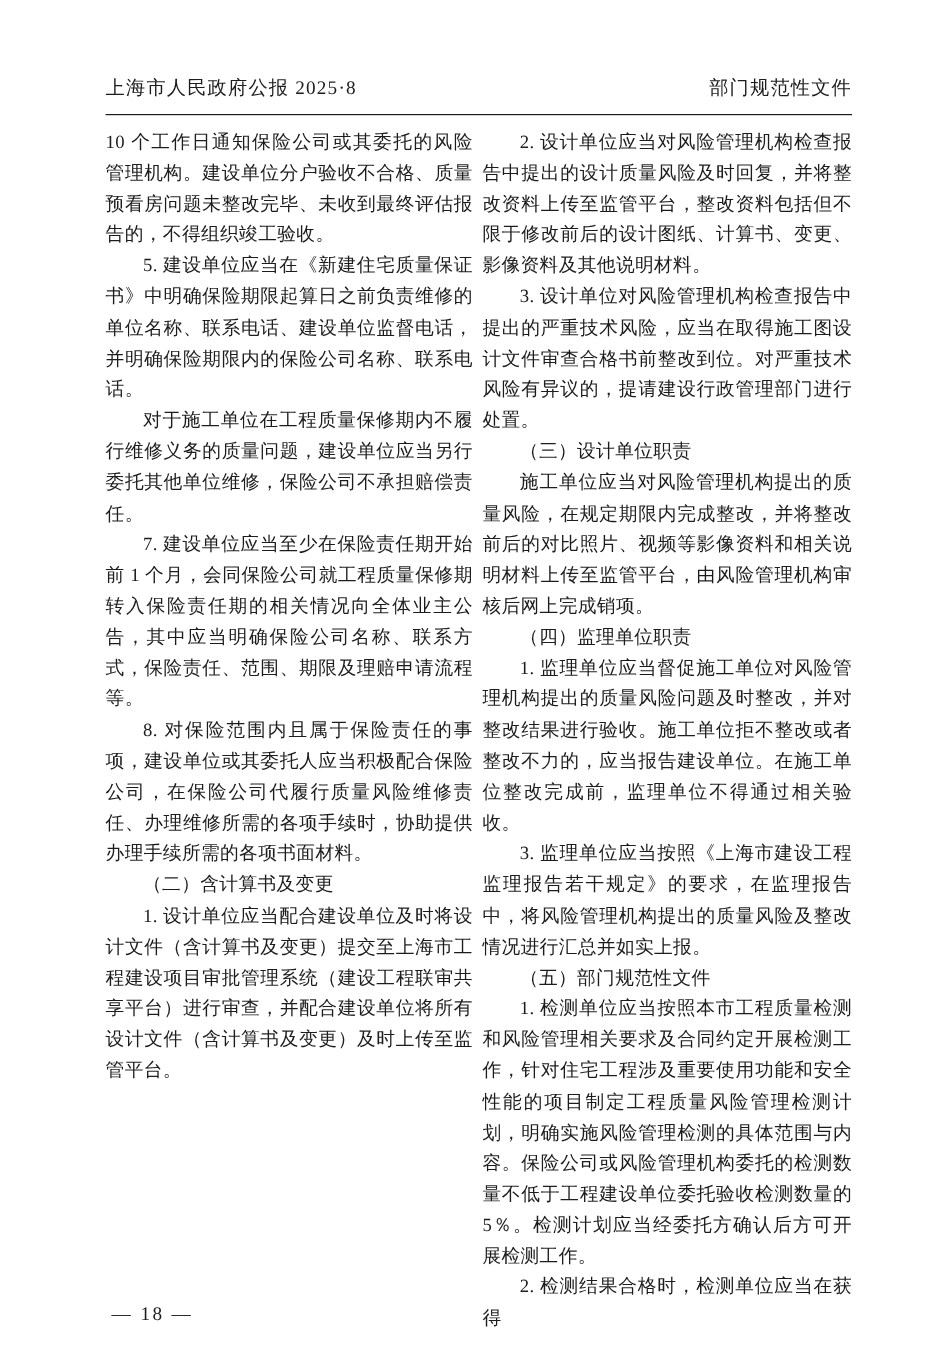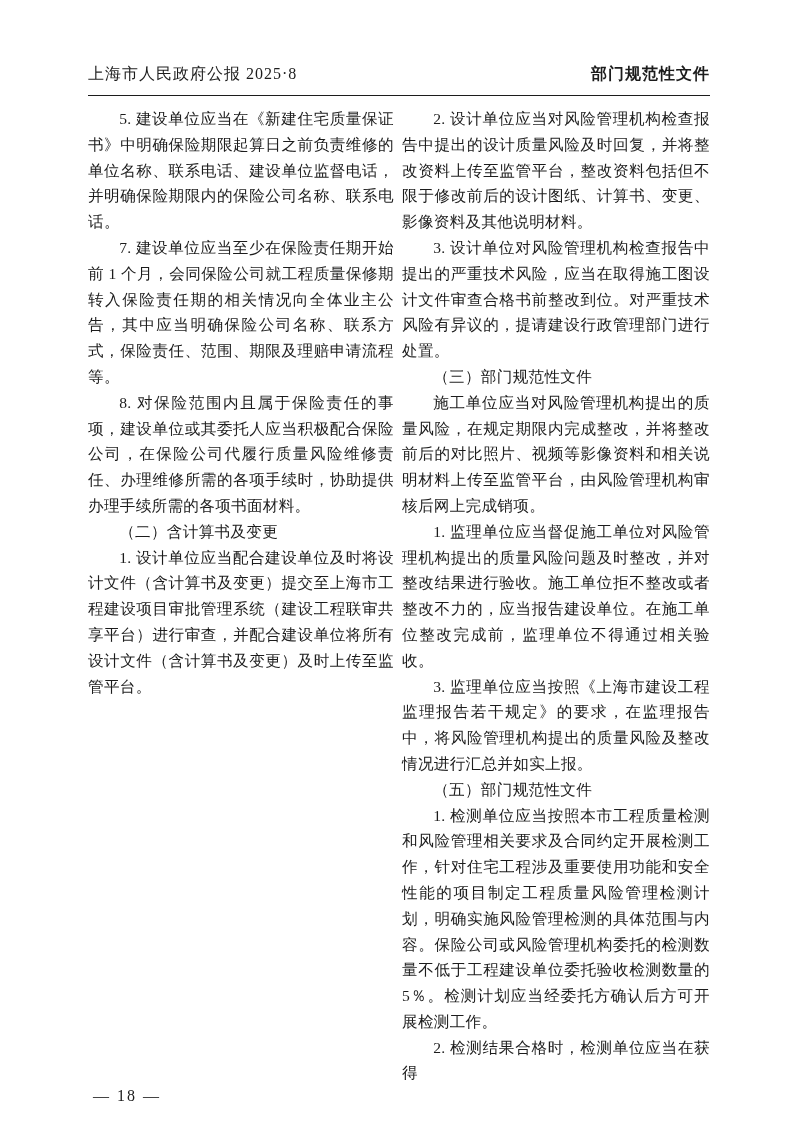--- a/index.html
+++ b/index.html
@@ -18,21 +18,21 @@
     top: 63px;
     left: 88px;
     width: 622px;
     display: flex;
     justify-content: space-between;
     align-items: flex-end;
     font-size: 16px;
     letter-spacing: 1px;
     line-height: 22px;
   }
-  .page-header .hdr-right { font-weight: bold; }
+  .page-header .hdr-right { font-weight: normal; }
   .header-rule {
     position: absolute;
     top: 95px;
     left: 88px;
     width: 622px;
     height: 0;
     border-top: 1.5px solid #1c1c1c;
   }
   .columns {
     position: absolute;
@@ -68,32 +68,35 @@
 
   <div class="page-header">
     <span class="hdr-left">上海市人民政府公报 2025·8</span>
     <span class="hdr-right">部门规范性文件</span>
   </div>
   <div class="header-rule"></div>
 
   <div class="columns">
 
     <div class="col left-col">
+      <p class="para">10 个工作日通知保险公司或其委托的风险管理机构。建设单位分户验收不合格、质量预看房问题未整改完毕、未收到最终评估报告的，不得组织竣工验收。</p>
       <p class="para indent">5. 建设单位应当在《新建住宅质量保证书》中明确保险期限起算日之前负责维修的单位名称、联系电话、建设单位监督电话，并明确保险期限内的保险公司名称、联系电话。</p>
+      <p class="para indent">对于施工单位在工程质量保修期内不履行维修义务的质量问题，建设单位应当另行委托其他单位维修，保险公司不承担赔偿责任。</p>
       <p class="para indent">7. 建设单位应当至少在保险责任期开始前 1 个月，会同保险公司就工程质量保修期转入保险责任期的相关情况向全体业主公告，其中应当明确保险公司名称、联系方式，保险责任、范围、期限及理赔申请流程等。</p>
       <p class="para indent">8. 对保险范围内且属于保险责任的事项，建设单位或其委托人应当积极配合保险公司，在保险公司代履行质量风险维修责任、办理维修所需的各项手续时，协助提供办理手续所需的各项书面材料。</p>
       <p class="para indent">（二）含计算书及变更</p>
       <p class="para indent">1. 设计单位应当配合建设单位及时将设计文件（含计算书及变更）提交至上海市工程建设项目审批管理系统（建设工程联审共享平台）进行审查，并配合建设单位将所有设计文件（含计算书及变更）及时上传至监管平台。</p>
     </div>
 
     <div class="col right-col">
       <p class="para indent">2. 设计单位应当对风险管理机构检查报告中提出的设计质量风险及时回复，并将整改资料上传至监管平台，整改资料包括但不限于修改前后的设计图纸、计算书、变更、影像资料及其他说明材料。</p>
       <p class="para indent">3. 设计单位对风险管理机构检查报告中提出的严重技术风险，应当在取得施工图设计文件审查合格书前整改到位。对严重技术风险有异议的，提请建设行政管理部门进行处置。</p>
-      <p class="para indent">（三）部门规范性文件</p>
+      <p class="para indent">（三）设计单位职责</p>
       <p class="para indent">施工单位应当对风险管理机构提出的质量风险，在规定期限内完成整改，并将整改前后的对比照片、视频等影像资料和相关说明材料上传至监管平台，由风险管理机构审核后网上完成销项。</p>
+      <p class="para indent">（四）监理单位职责</p>
       <p class="para indent">1. 监理单位应当督促施工单位对风险管理机构提出的质量风险问题及时整改，并对整改结果进行验收。施工单位拒不整改或者整改不力的，应当报告建设单位。在施工单位整改完成前，监理单位不得通过相关验收。</p>
       <p class="para indent">3. 监理单位应当按照《上海市建设工程监理报告若干规定》的要求，在监理报告中，将风险管理机构提出的质量风险及整改情况进行汇总并如实上报。</p>
       <p class="para indent">（五）部门规范性文件</p>
       <p class="para indent">1. 检测单位应当按照本市工程质量检测和风险管理相关要求及合同约定开展检测工作，针对住宅工程涉及重要使用功能和安全性能的项目制定工程质量风险管理检测计划，明确实施风险管理检测的具体范围与内容。保险公司或风险管理机构委托的检测数量不低于工程建设单位委托验收检测数量的 5％。检测计划应当经委托方确认后方可开展检测工作。</p>
       <p class="para indent">2. 检测结果合格时，检测单位应当在获得</p>
     </div>
 
   </div>
 
   <div class="page-footer">— 18 —</div>

